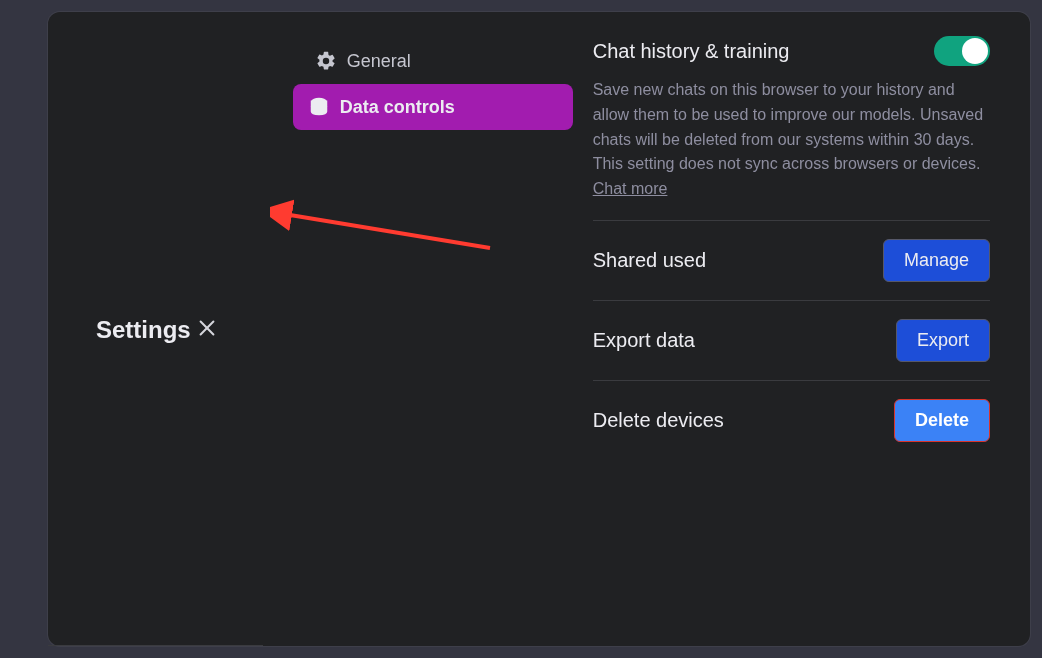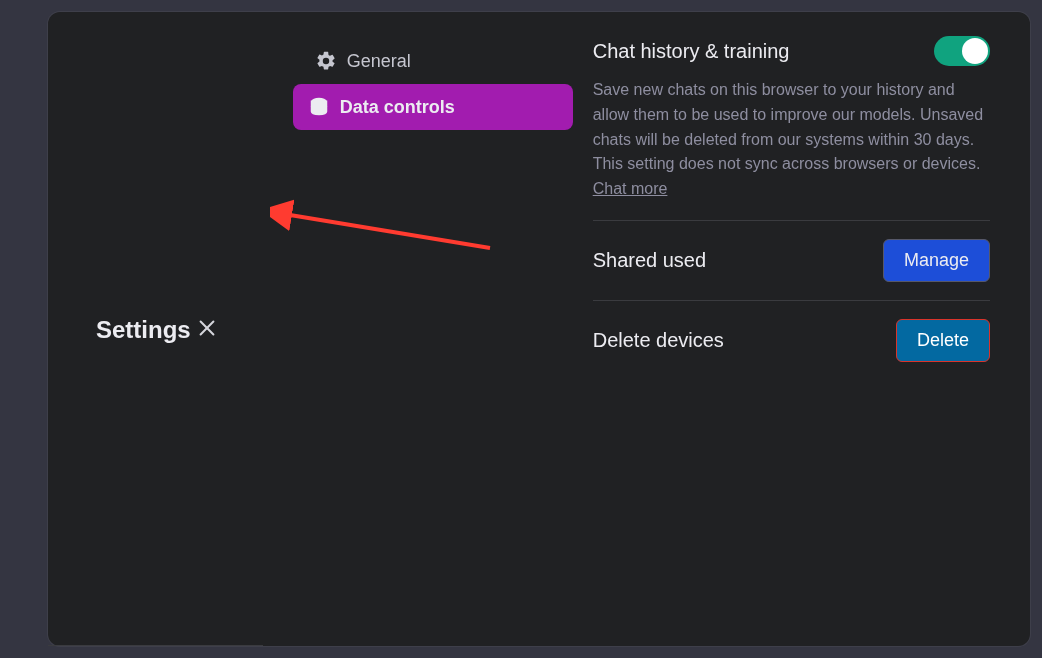--- a/index.html
+++ b/index.html
@@ -134,24 +134,24 @@
       background: #1d4ed8;
       border: 1px solid #565869;
       color: #ececf1;
       font-size: 18px;
       padding: 10px 20px;
       border-radius: 6px;
       cursor: pointer;
       font-weight: 500;
     }
     .btn.danger {
-      background: #0369a1;
+      background: #3b82f6;
       border-color: #d9342b;
       color: #fff;
-      font-weight: 400;
+      font-weight: 700;
     }
     .arrow-annot {
       position: absolute;
       pointer-events: none;
     }
   </style>
 </head>
 <body>
 
 <div class="modal">
@@ -207,20 +207,26 @@
       <div class="section-divider"></div>
 
       <div class="section">
         <div class="section-top">
           <div class="section-title">Shared used</div>
           <button class="btn">Manage</button>
         </div>
       </div>
       <div class="section-divider"></div>
 
+      <div class="section">
+        <div class="section-top">
+          <div class="section-title">Export data</div>
+          <button class="btn">Export</button>
+        </div>
+      </div>
       <div class="section-divider"></div>
 
       <div class="section">
         <div class="section-top">
           <div class="section-title">Delete devices</div>
           <button class="btn danger">Delete</button>
         </div>
       </div>
 
     </div>

